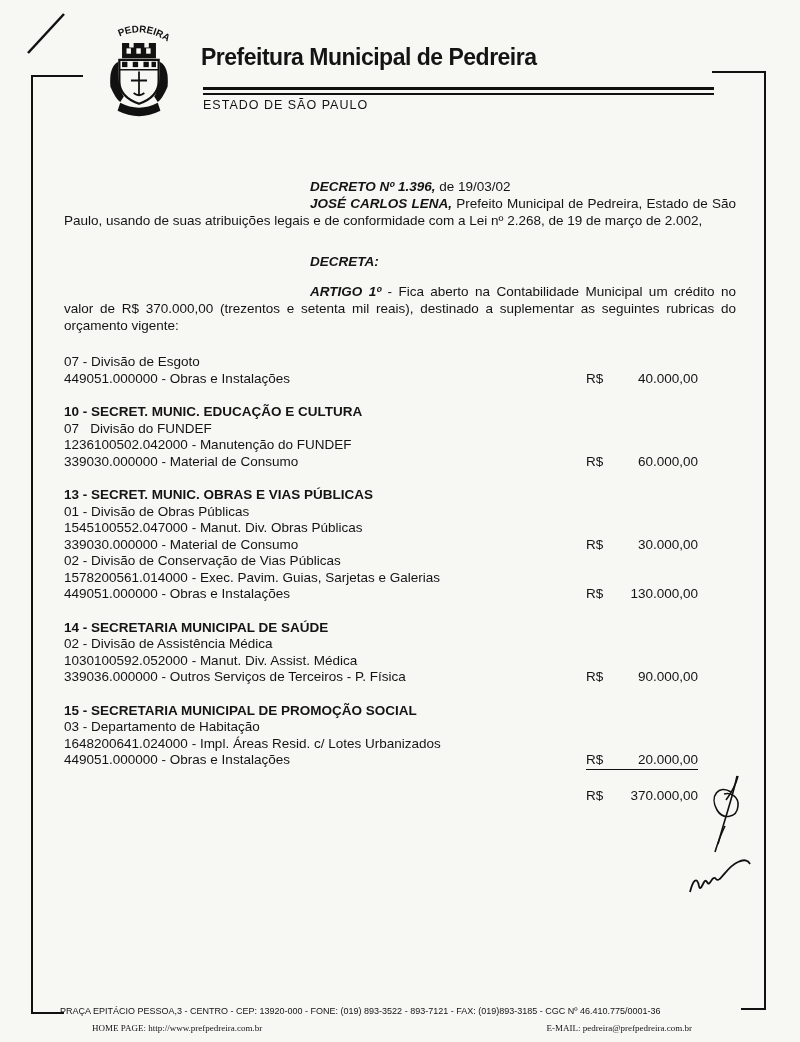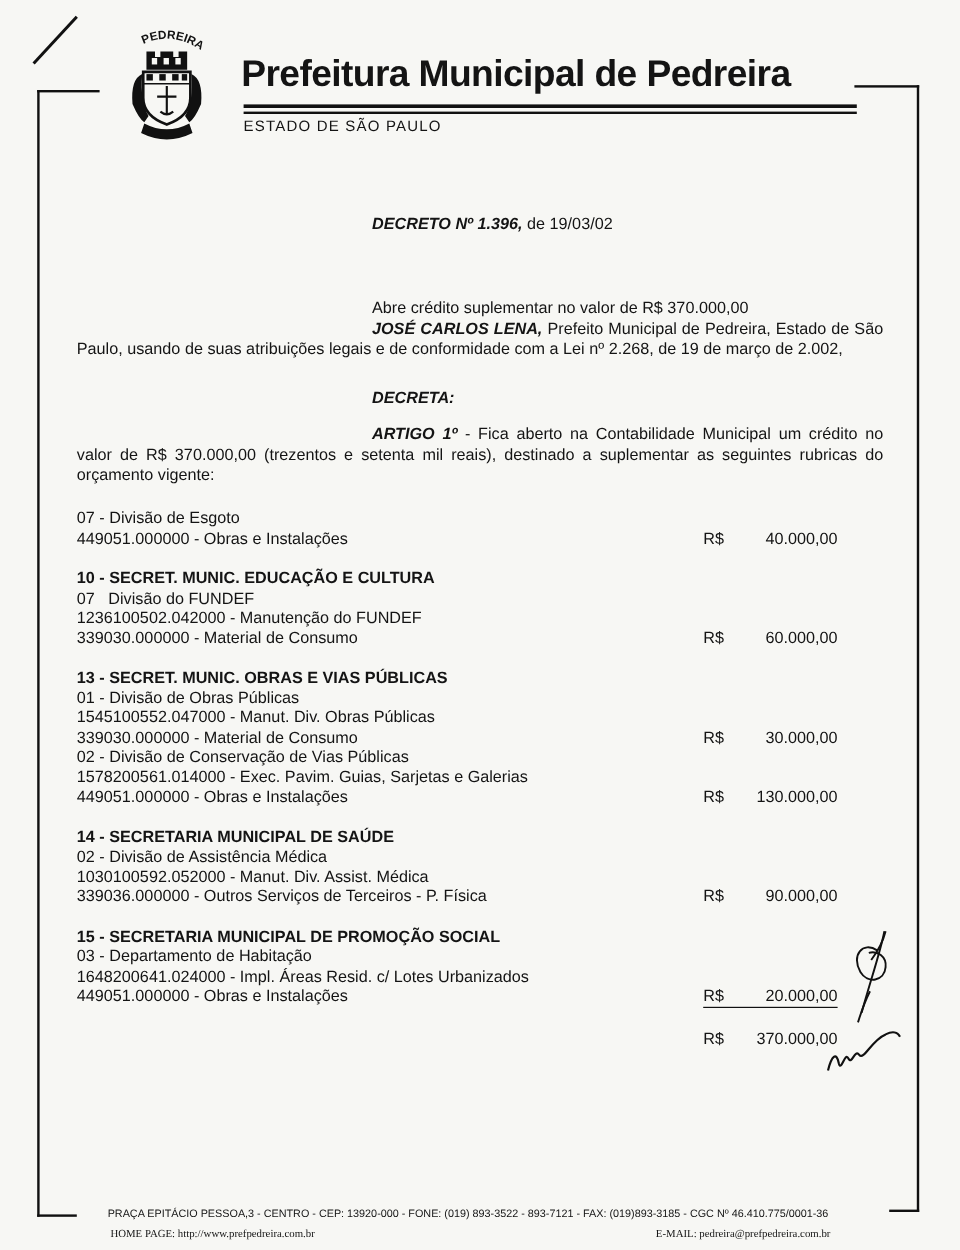--- a/index.html
+++ b/index.html
@@ -2,21 +2,21 @@
 <html><head>
 <meta charset="utf-8">
 <style>
   html,body{margin:0;padding:0;background:#e8e8e6;}
   .page{position:relative;width:800px;height:1042px;background:#f7f7f4;overflow:hidden;
         font-family:"Liberation Sans",sans-serif;color:#141414;margin:0 auto;}
   
   .seg{position:absolute;background:#111;}
   
   .logo{position:absolute;left:94px;top:18px;width:90px;height:100px;}
-  .hdr-title{position:absolute;left:201px;top:44px;width:515px;font-size:31px;font-weight:bold;
+  .hdr-title{position:absolute;left:201px;top:44px;width:515px;font-size:23px;font-weight:bold;
              letter-spacing:-0.5px;white-space:nowrap;}
   .rule1{left:203px;top:87px;width:511px;height:3px;}
   .rule2{left:203px;top:93px;width:511px;height:2px;}
   .hdr-sub{position:absolute;left:203px;top:98px;width:511px;text-align:left;
            font-size:12.5px;letter-spacing:1px;}
   
   .content{position:absolute;left:64px;top:172px;width:672px;font-size:13.5px;line-height:17px;}
   .bi{font-weight:bold;font-style:italic;}
   .c-ind{margin-left:246px;}
   .l-decreto{margin-top:6px;}
@@ -28,21 +28,21 @@
   
   .sections{margin-top:20px;font-size:13.5px;line-height:16.5px;}
   .section{margin-bottom:17px;}
   .sec-title{font-weight:bold;}
   .row{display:flex;}
   .desc{flex:1 1 auto;}
   .amt{flex:0 0 112px;margin-right:38px;display:flex;justify-content:space-between;}
   .amt.u{border-bottom:1.5px solid #111;}
   .total-row{margin-top:1px;}
   
-  .footer-line1{position:absolute;left:60px;top:1006px;width:660px;text-align:center;
+  .footer-line1{position:absolute;left:60px;top:1006px;width:660px;text-align:left;
                 font-size:9px;white-space:nowrap;}
   .footer-line2{position:absolute;left:92px;top:1023px;width:600px;display:flex;
                 justify-content:space-between;font-size:9px;font-family:Liberation Serif, serif;}
   .marks{position:absolute;left:0;top:0;pointer-events:none;}
 </style>
 </head>
 <body>
 
 <div class="page">
 
@@ -86,21 +86,20 @@
 
   <div class="hdr-title">Prefeitura Municipal de Pedreira</div>
   <div class="seg rule1"></div>
   <div class="seg rule2"></div>
   <div class="hdr-sub">ESTADO DE SÃO PAULO</div>
 
   <div class="content">
 
     <div class="c-ind l-decreto"><span class="bi">DECRETO Nº 1.396,</span><span> de 19/03/02</span></div>
 
-    <div class="c-ind l-abre">Abre crédito suplementar no valor de R$ 370.000,00</div>
 
     <p class="para p-preamble"><span class="bi">JOSÉ CARLOS LENA,</span><span> Prefeito Municipal de Pedreira, Estado de São Paulo, usando de suas atribuições legais e de conformidade com a Lei nº 2.268, de 19 de março de 2.002,</span></p>
 
     <div class="c-ind l-decreta bi">DECRETA:</div>
 
     <p class="para p-artigo"><span class="bi">ARTIGO 1º</span><span> - Fica aberto na Contabilidade Municipal um crédito no valor de R$ 370.000,00 (trezentos e setenta mil reais), destinado a suplementar as seguintes rubricas do orçamento vigente:</span></p>
 
     <div class="sections">
   <div class="section">
     <div>

